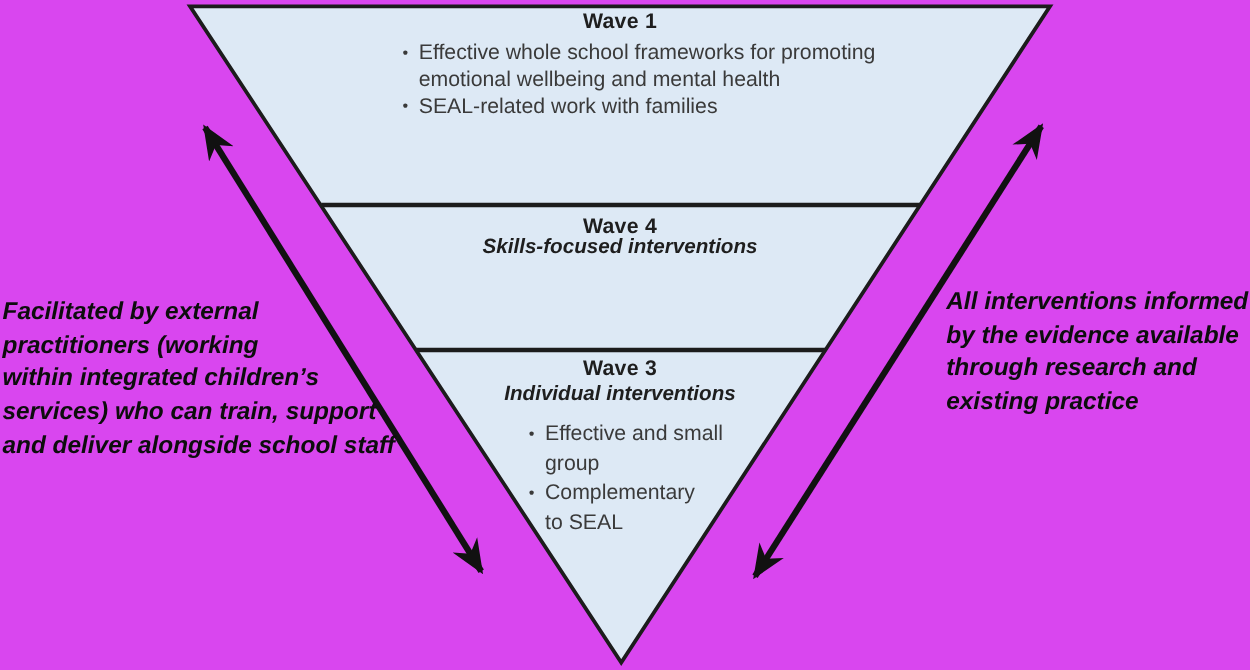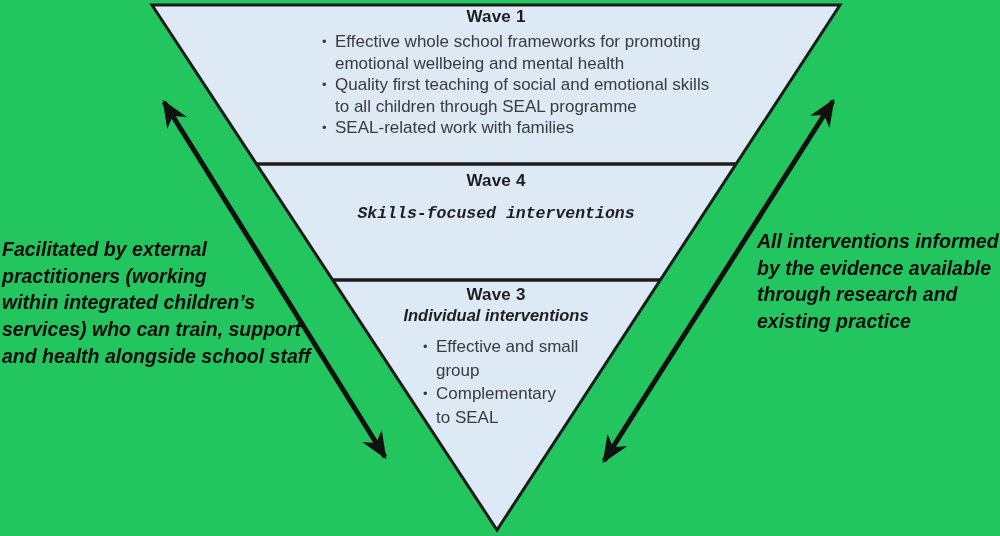--- a/index.html
+++ b/index.html
@@ -1,20 +1,20 @@
 <!DOCTYPE html>
 <html><head>
 <meta charset="utf-8">
 <style>
   html, body { margin: 0; padding: 0; background: #ffffff; }
   .canvas {
     position: relative;
     width: 1000px;
     height: 536px;
-    background: #22c55e;
+    background: #d946ef;
     font-family: "Liberation Sans", sans-serif;
     overflow: hidden;
   }
   .diagram-svg { position: absolute; left: 0; top: 0; }
 
   .abs { position: absolute; }
 
   .wave-title {
     left: 0; width: 992px;
     text-align: center;
@@ -85,43 +85,41 @@
 
     <line x1="164" y1="102" x2="385" y2="457" stroke-width="5" marker-start="url(#ah-start)" marker-end="url(#ah-end)" stroke="#111111"></line>
 
     <line x1="604" y1="461" x2="833" y2="101" stroke-width="5" marker-start="url(#ah-start)" marker-end="url(#ah-end)" stroke="#111111"></line>
   </svg>
 
   <div class="abs wave-title" style="top:7px;">Wave 1</div>
   <ul class="abs bullet-list" style="left:321px; top:31px; width:415px;">
     <li><span class="bullet-text">Effective whole school frameworks for promoting
 emotional wellbeing and mental health</span></li>
-    <li><span class="bullet-text">Quality first teaching of social and emotional skills
-to all children through SEAL programme</span></li>
     <li><span class="bullet-text">SEAL-related work with families</span></li>
   </ul>
 
   <div class="abs wave-title" style="top:171px;">Wave 4</div>
-  <div class="abs wave-subtitle" style="top:204px;font-family:Liberation Mono, monospace;">Skills-focused interventions</div>
+  <div class="abs wave-subtitle" style="top:188px;">Skills-focused interventions</div>
 
   <div class="w3">
     <div class="abs wave-title" style="top:285px;">Wave 3</div>
     <div class="abs wave-subtitle" style="top:306px;">Individual interventions</div>
     <ul class="abs bullet-list" style="left:422px; top:335px; width:200px;">
       <li><span class="bullet-text">Effective and small
 group</span></li>
       <li><span class="bullet-text">Complementary
 to SEAL</span></li>
     </ul>
   </div>
 
   <div class="abs side-note" style="left:2px; top:236px; width:320px;">Facilitated by external
 practitioners (working
 within integrated children’s
 services) who can train, support
-and health alongside school staff</div>
+and deliver alongside school staff</div>
 
   <div class="abs side-note" style="left:757px; top:228px; width:243px;">All interventions informed
 by the evidence available
 through research and
 existing practice</div>
 
 </div>
 
 </body></html>

